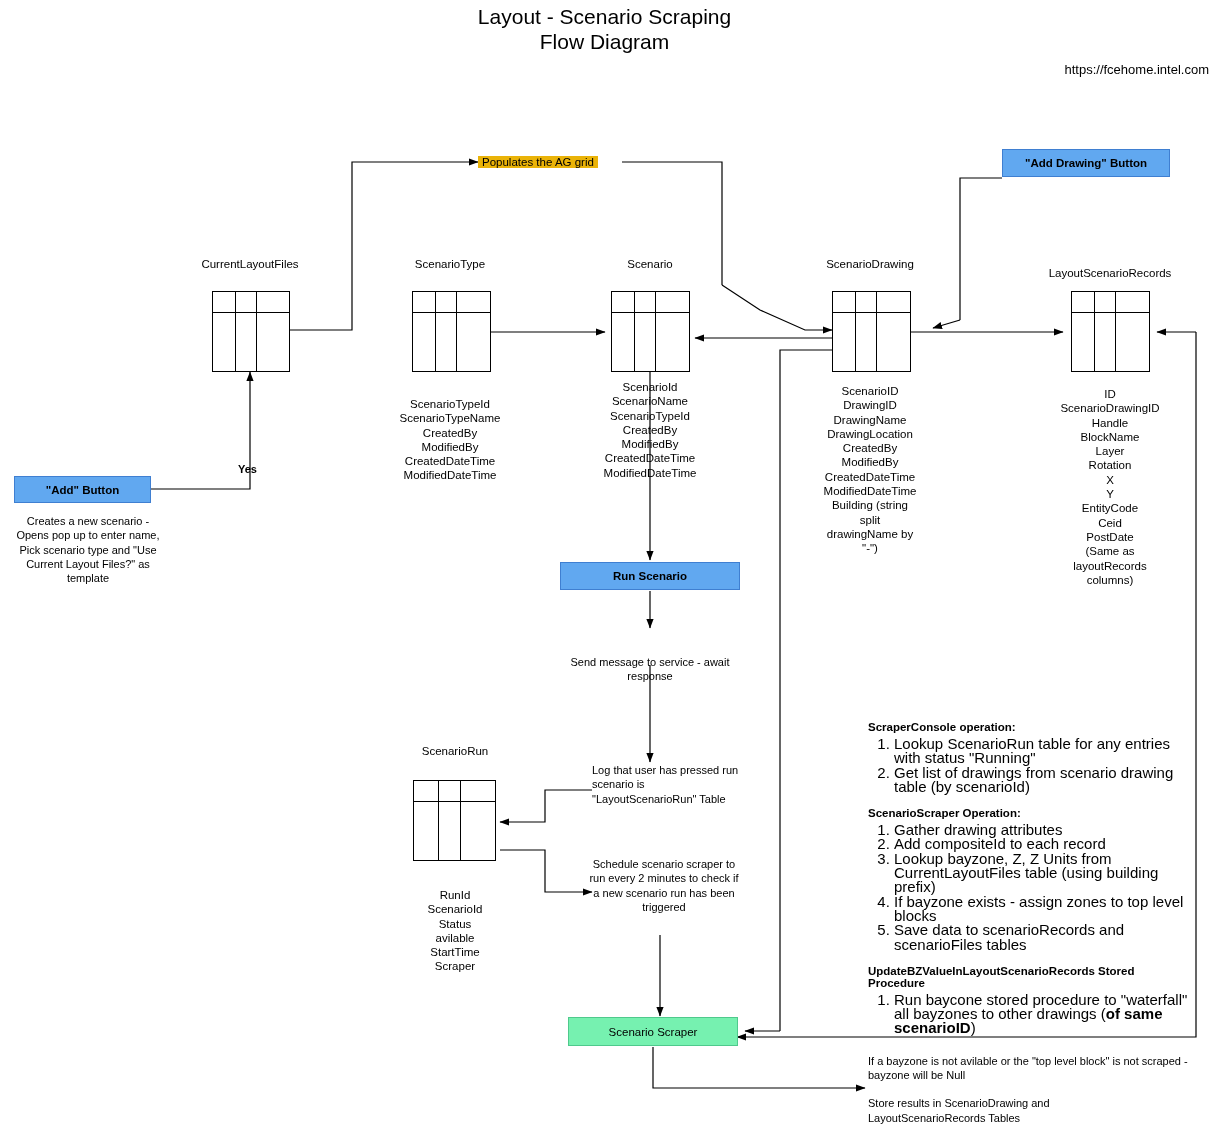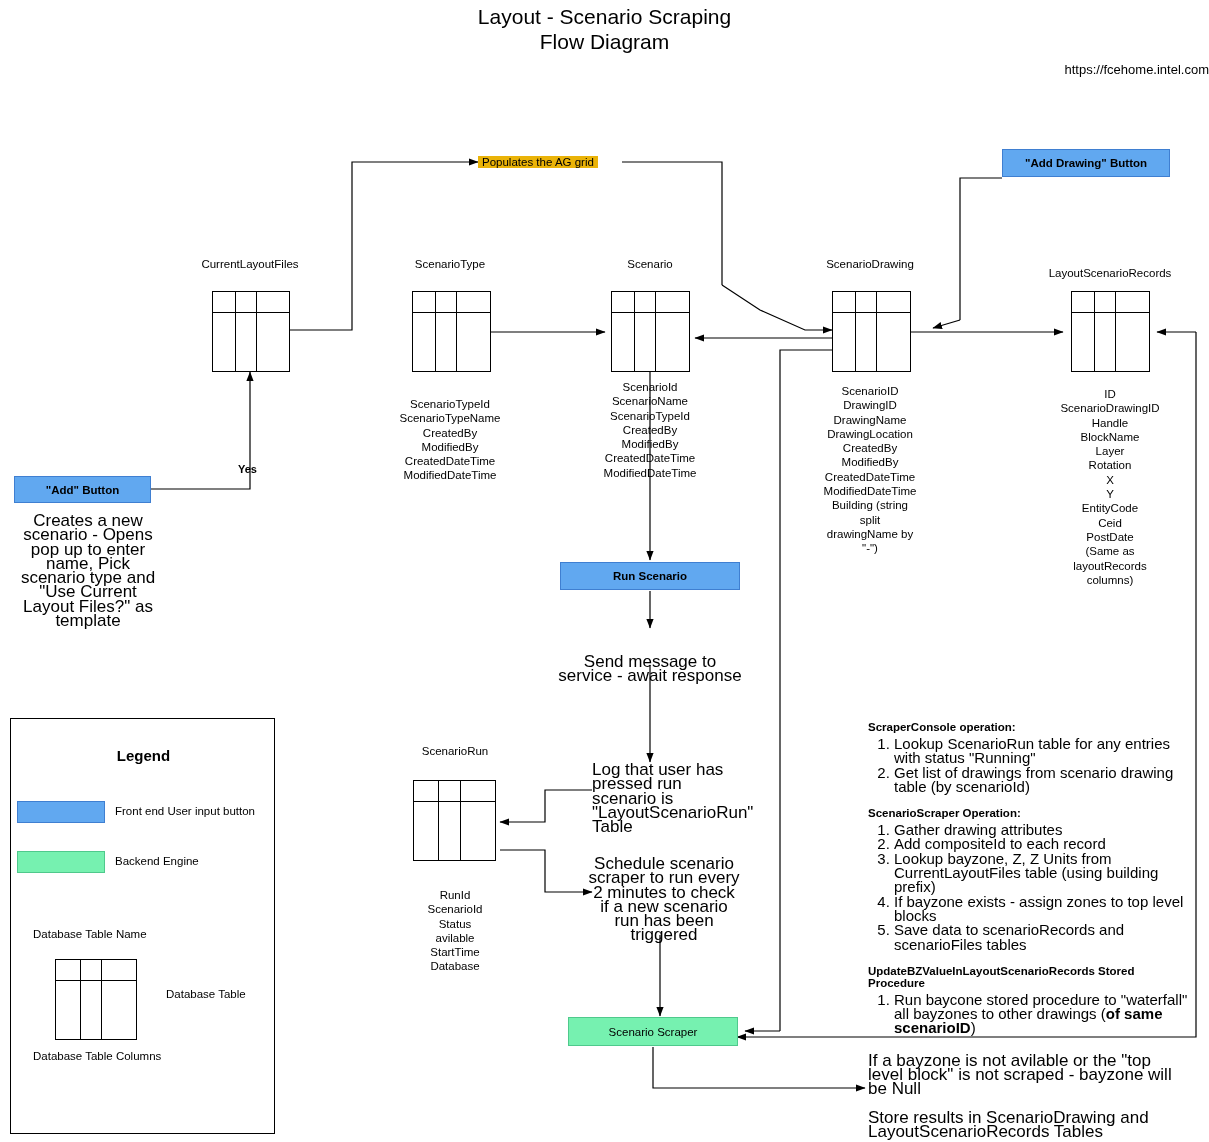--- a/index.html
+++ b/index.html
@@ -32,21 +32,21 @@
     font-size: 11.5px;
     text-align: center;
     white-space: nowrap;
   }
   .cols {
     font-size: 11.5px;
     text-align: center;
     line-height: 14.3px;
   }
   .note {
-    font-size: 17px;
+    font-size: 11px;
     line-height: 14.3px;
   }
   .tbl {
     position: absolute;
     border: 1.2px solid #000;
     background: #ffffff;
     box-sizing: border-box;
   }
   .tbl .vline {
     position: absolute;
@@ -279,21 +279,21 @@
     <div class="vline" style="left:24px;"></div>
     <div class="vline" style="left:46px;"></div>
     <div class="hline" style="top:20px;"></div>
   </div>
   <div class="abs cols" style="left:365px; top:888px; width:180px;">
     <div>RunId</div>
     <div>ScenarioId</div>
     <div>Status</div>
     <div>avilable</div>
     <div>StartTime</div>
-    <div>Database</div>
+    <div>Scraper</div>
   </div>
 
   <div class="btn engine" style="left:568px; top:1017px; width:170px; height:29px;">Scenario Scraper</div>
 
   <div class="abs" style="left:868px; top:721px; width:330px;">
     <div class="sect-head">ScraperConsole operation:</div>
     <ol class="steps">
       <li>Lookup ScenarioRun table for any entries with status "Running"</li>
       <li>Get list of drawings from scenario drawing table (by scenarioId)</li>
     </ol>
@@ -306,29 +306,14 @@
       <li>Save data to scenarioRecords and scenarioFiles tables</li>
     </ol>
     <div class="sect-head" style="margin-top:13px; width:300px;">UpdateBZValueInLayoutScenarioRecords Stored Procedure</div>
     <ol class="steps">
       <li>Run baycone stored procedure to "waterfall" all bayzones to other drawings (<b>of same scenarioID</b>)</li>
     </ol>
     <div class="note" style="margin-top:18px; width:320px;">If a bayzone is not avilable or the "top level block" is not scraped - bayzone will be Null</div>
     <div class="note" style="margin-top:14px; width:300px;">Store results in ScenarioDrawing and LayoutScenarioRecords Tables</div>
   </div>
 
-  <div class="legend-box" style="left:10px; top:718px; width:265px; height:416px;">
-    <div class="legend-title" style="position:absolute; left:0; top:28px; width:265px;">Legend</div>
-    <div class="swatch blue" style="left:6px; top:82px;"></div>
-    <div class="legend-text" style="position:absolute; left:104px; top:86px; width:158px;">Front end User input button</div>
-    <div class="swatch green" style="left:6px; top:132px;"></div>
-    <div class="legend-text" style="position:absolute; left:104px; top:136px; width:158px;">Backend Engine</div>
-    <div class="legend-text" style="position:absolute; left:22px; top:209px;">Database Table Name</div>
-    <div class="tbl" style="left:44px; top:240px; width:82px; height:81px;">
-      <div class="vline" style="left:24px;"></div>
-      <div class="vline" style="left:45px;"></div>
-      <div class="hline" style="top:20px;"></div>
-    </div>
-    <div class="legend-text" style="position:absolute; left:155px; top:269px;">Database Table</div>
-    <div class="legend-text" style="position:absolute; left:22px; top:331px;">Database Table Columns</div>
-  </div>
 
 </div>
 
 </body></html>

